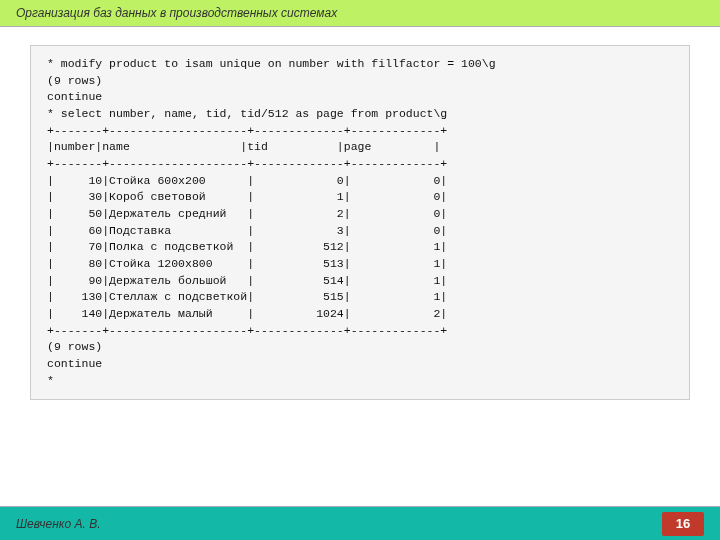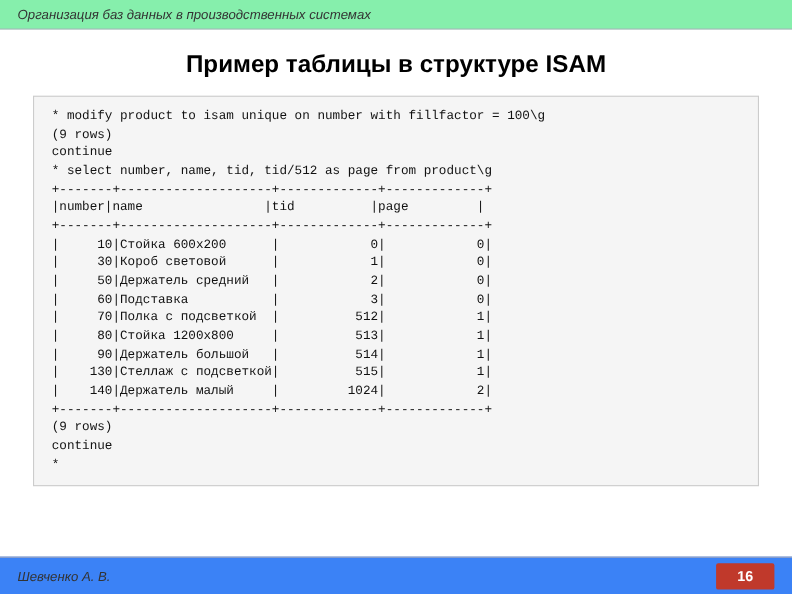--- a/index.html
+++ b/index.html
@@ -8,21 +8,21 @@
       width: 720px;
       height: 540px;
       font-family: Arial, sans-serif;
       background: #fff;
       overflow: hidden;
       position: relative;
     }
 
     
     .header-bar {
-      background: #86efac;
+      background: #bef264;
       padding: 6px 16px;
       font-size: 12px;
       color: #333;
       font-style: italic;
       border-bottom: 1px solid #aab;
     }
 
     
     .main-content {
       padding: 18px 30px 10px 30px;
@@ -51,21 +51,21 @@
       overflow: hidden;
     }
 
     
     .footer-bar {
       position: absolute;
       bottom: 0;
       left: 0;
       right: 0;
       height: 34px;
-      background: #3b82f6;
+      background: #14b8a6;
       border-top: 1px solid #aab;
       display: flex;
       align-items: center;
       justify-content: space-between;
       padding: 0 16px;
     }
 
     .footer-left {
       font-size: 12px;
       color: #333;
@@ -76,38 +76,37 @@
       font-size: 12px;
       color: #333;
       font-style: italic;
     }
 
     .footer-right {
       background: #c0392b;
       color: #fff;
       font-size: 13px;
       font-weight: bold;
-      width: 53px;
+      width: 42px;
       height: 24px;
       display: flex;
       align-items: center;
       justify-content: center;
       border-radius: 2px;
     }
   </style>
 </head>
 <body>
 
 <div class="header-bar">
   <span>Организация баз данных в производственных системах</span>
 </div>
 
 <div class="main-content">
 
-  <div class="slide-title">Пример таблицы в структуре ISAM</div>
 
   <div class="code-block">* modify product to isam unique on number with fillfactor = 100\g
 (9 rows)
 continue
 * select number, name, tid, tid/512 as page from product\g
 +-------+--------------------+-------------+-------------+
 |number|name                |tid          |page         |
 +-------+--------------------+-------------+-------------+
 |     10|Стойка 600x200      |            0|            0|
 |     30|Короб световой      |            1|            0|

